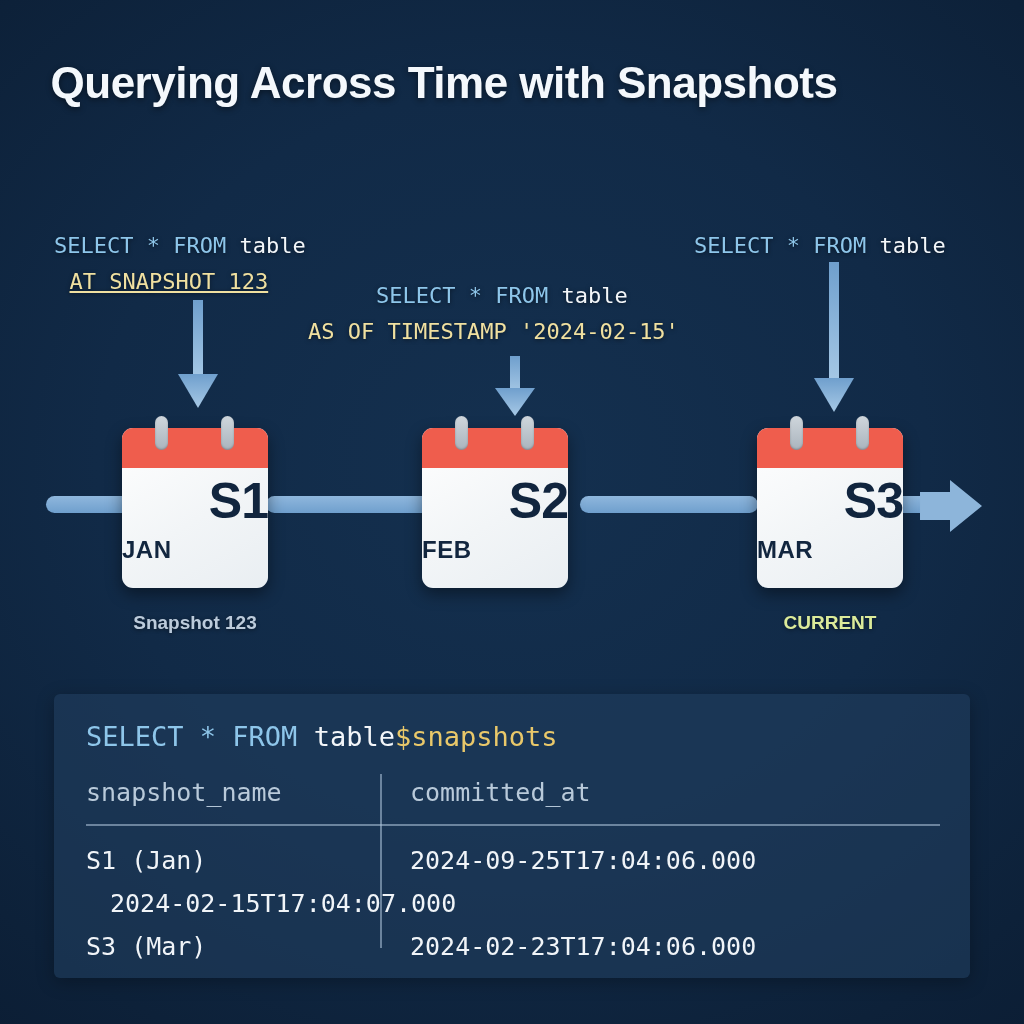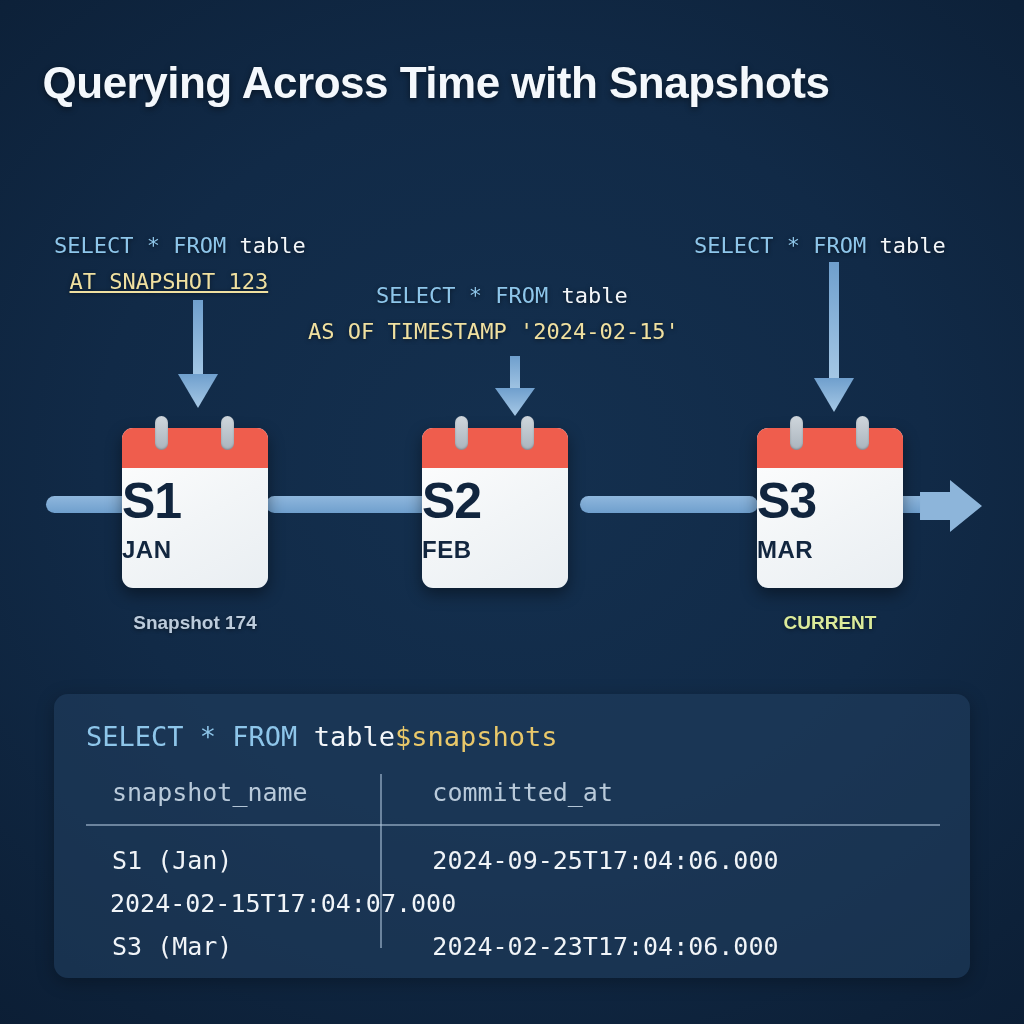--- a/index.html
+++ b/index.html
@@ -14,21 +14,21 @@
     overflow: hidden;
     background:
       radial-gradient(ellipse 90% 80% at 50% 45%, #14304f 0%, #112a47 45%, #0d2139 78%, #0a1b31 100%);
     font-family: "Liberation Sans", sans-serif;
     -webkit-font-smoothing: antialiased;
   }
 
   
   #title {
     position: absolute;
-    left: 8px;
+    left: 16px;
     top: 58px;
     width: 856px;
     text-align: center;
     font-size: 44px;
     font-weight: bold;
     color: #f4f8fc;
     letter-spacing: -0.5px;
     text-shadow: 0 2px 6px rgba(0,0,0,0.45);
   }
 
@@ -90,21 +90,21 @@
     border-radius: 7px;
     background: linear-gradient(180deg, #cfd6dc 0%, #aab4bd 100%);
     box-shadow: inset 0 -1px 2px rgba(0,0,0,0.25);
   }
   .cal-ring.r1 { left: 33px; }
   .cal-ring.r2 { left: 99px; }
   .cal-id {
     position: absolute;
     left: 0; top: 44px;
     width: 146px;
-    text-align: left;
+    text-align: right;
     font-size: 50px;
     font-weight: bold;
     color: #11253e;
     letter-spacing: -1px;
   }
   .cal-month {
     position: absolute;
     left: 0; top: 108px;
     width: 146px;
     font-size: 24px;
@@ -126,40 +126,40 @@
   .cap-current { color: #dceb9a; }
 
   
   #panel {
     position: absolute;
     left: 54px;
     top: 694px;
     width: 916px;
     height: 284px;
     background: rgba(32, 62, 94, 0.62);
-    border-radius: 14px;
+    border-radius: 6px;
     box-shadow: 0 4px 18px rgba(0,0,0,0.28);
   }
   #panel-query {
     position: absolute;
     left: 32px;
     top: 27px;
     font-family: "DejaVu Sans Mono", monospace;
     font-size: 27px;
     white-space: nowrap;
   }
   #result-table {
     position: absolute;
     left: 30px;
     top: 84px;
     width: 856px;
     font-family: "DejaVu Sans Mono", monospace;
   }
   .rt-row { display: flex; }
-  .rt-c1 { width: 300px; padding-left: 2px; box-sizing: border-box; margin-left: 26px; }
+  .rt-c1 { width: 300px; padding-left: 2px; box-sizing: border-box; }
   .rt-c2 { width: 540px; padding-left: 26px; box-sizing: border-box; }
   .rt-head .rt-c1, .rt-head .rt-c2 {
     font-size: 25px;
     color: #b9cada;
     padding-bottom: 10px;
   }
   .rt-body .rt-c1, .rt-body .rt-c2 {
     font-size: 25px;
     color: #f0f4f8;
     line-height: 1.72;
@@ -276,21 +276,21 @@
   </div>
 
   <div class="cal" style="left:757px;">
     <div class="cal-head"></div>
     <div class="cal-ring r1"></div>
     <div class="cal-ring r2"></div>
     <div class="cal-id">S3</div>
     <div class="cal-month">MAR</div>
   </div>
 
-  <div class="cal-caption cap-muted" style="left:75px;">Snapshot 174</div>
+  <div class="cal-caption cap-muted" style="left:75px;">Snapshot 123</div>
   <div class="cal-caption cap-muted" style="left:392px;"></div>
   <div class="cal-caption cap-current" style="left:710px;">CURRENT</div>
 
   <div id="panel">
 
     <div id="panel-query">
       <span class="kw">SELECT</span>
       <span class="star">*</span>
       <span class="kw">FROM</span>
       <span class="ident">table</span><span class="gold">$snapshots</span>

